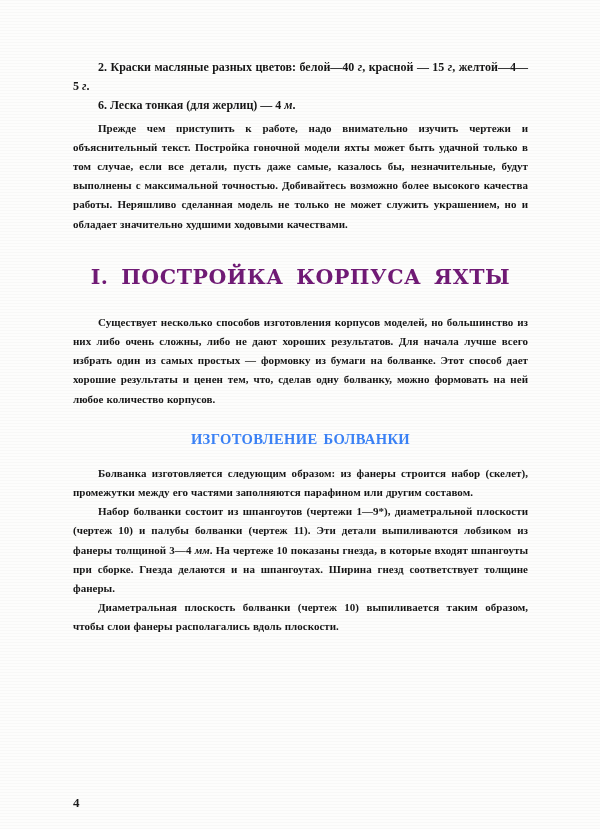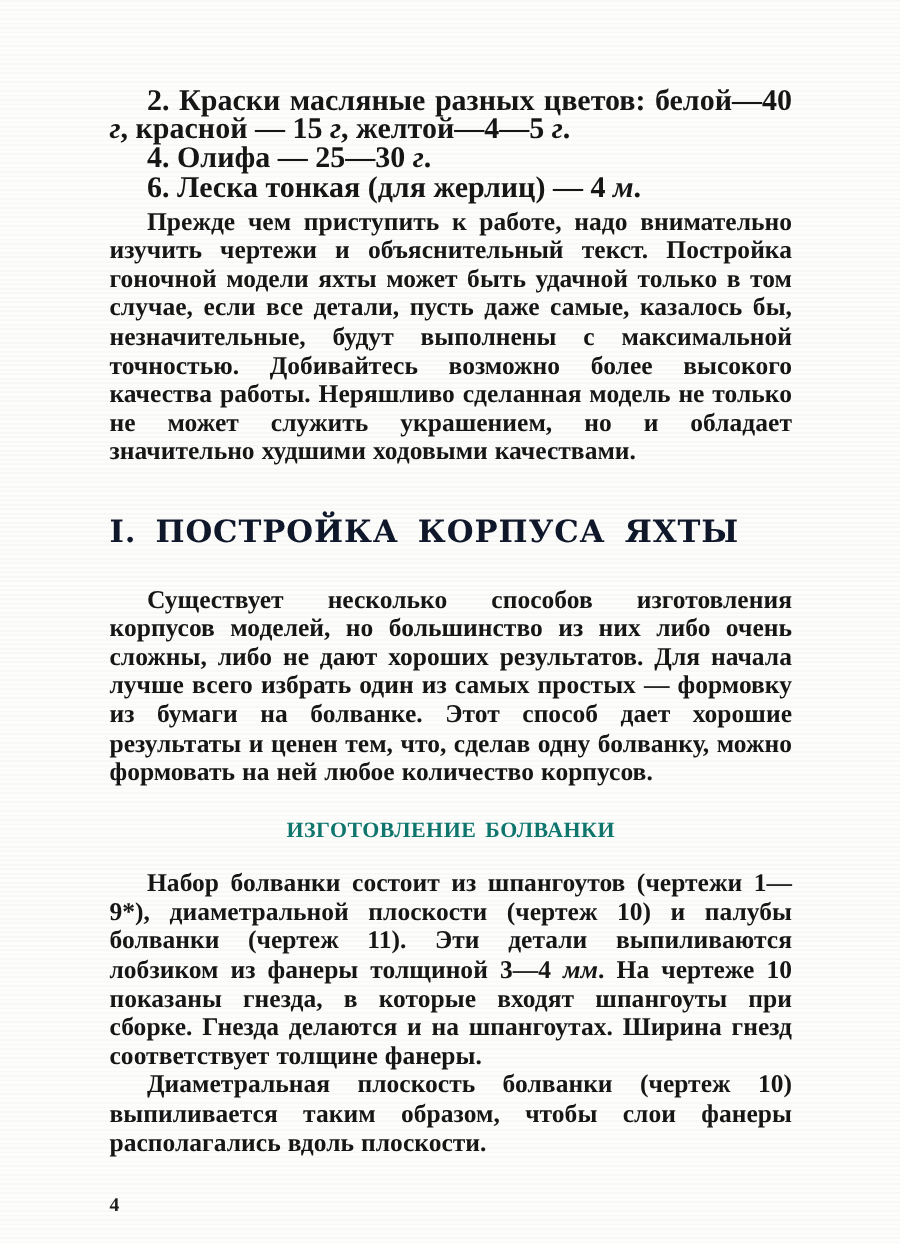--- a/index.html
+++ b/index.html
@@ -26,34 +26,34 @@
 
   #content {
     position: absolute;
     left: 73px;
     top: 58px;
     width: 455px;
   }
 
   
   .p {
-    font-size: 17px;
+    font-size: 11px;
     line-height: 19.2px;
     text-align: justify;
     text-justify: inter-word;
     margin: 0;
     font-weight: 700;
     letter-spacing: 0.02px;
     word-spacing: 0.4px;
     color: #161616;
   }
   .p.indent { text-indent: 25px; }
 
   .list-item {
-    font-size: 20px;
+    font-size: 12px;
     line-height: 19.2px;
     text-align: justify;
     margin: 0;
     font-weight: 700;
     text-indent: 25px;
     color: #161616;
   }
 
   .unit { font-style: italic; font-weight: 700; }
 
@@ -65,35 +65,35 @@
   }
   .frac sup { vertical-align: 0.5em; }
   .frac sub { vertical-align: -0.12em; }
   .frac .slash { font-size: 1em; }
 
   
   .chapter-title {
     font-family: "DejaVu Serif", "Liberation Serif", serif;
     font-size: 20.5px;
     font-weight: 700;
-    text-align: left;
+    text-align: center;
     letter-spacing: 0.6px;
     word-spacing: 5px;
     margin: 0;
-    color: #0f172a;
+    color: #701a75;
   }
 
   .section-title {
     font-size: 14.6px;
     font-weight: 700;
     text-align: center;
     letter-spacing: 0.35px;
     word-spacing: 2px;
     margin: 0;
-    color: #0f766e;
+    color: #3b82f6;
   }
 
   
   .gap-para { height: 3px; }
   .gap-before-chapter { height: 31px; }
   .gap-after-chapter { height: 24px; }
   .gap-before-section { height: 22px; }
   .gap-after-section { height: 16px; }
 
   .page-number {
@@ -121,21 +121,20 @@
 
 <div id="page">
 
   <div id="content">
 
     <div>
 
       <p class="list-item"><span>2. Краски масляные разных цветов: белой—40 </span><span class="unit">г</span><span>, красной — 15 </span><span class="unit">г</span><span>, желтой—4—5 </span><span class="unit">г</span><span>.</span></p>
 
 
-      <p class="list-item"><span>4. Олифа — 25—30 </span><span class="unit">г</span><span>.</span></p>
 
 
       <p class="list-item"><span>6. Леска тонкая (для жерлиц) — 4 </span><span class="unit">м</span><span>.</span></p>
 
     </div>
 
     <div class="gap-para"></div>
 
     <p class="p indent">Прежде чем приступить к работе, надо внимательно изучить чертежи и объяснительный текст. Постройка гоночной модели яхты может быть удачной только в том случае, если все детали, пусть даже самые, казалось бы, незначительные, будут выполнены с максимальной точностью. Добивайтесь возможно более высокого качества работы. Неряшливо сделанная модель не только не может служить украшением, но и обладает значительно худшими ходовыми качествами.</p>
 
@@ -146,20 +145,21 @@
     <div class="gap-after-chapter"></div>
 
     <p class="p indent">Существует несколько способов изготовления корпусов моделей, но большинство из них либо очень сложны, либо не дают хороших результатов. Для начала лучше всего избрать один из самых простых — формовку из бумаги на болванке. Этот способ дает хорошие результаты и ценен тем, что, сделав одну болванку, можно формовать на ней любое количество корпусов.</p>
 
     <div class="gap-before-section"></div>
 
     <h2 class="section-title">ИЗГОТОВЛЕНИЕ БОЛВАНКИ</h2>
 
     <div class="gap-after-section"></div>
 
+    <p class="p indent">Болванка изготовляется следующим образом: из фанеры строится набор (скелет), промежутки между его частями заполняются парафином или другим составом.</p>
 
     <p class="p indent"><span>Набор болванки состоит из шпангоутов (чертежи 1—9*), диаметральной плоскости (чертеж 10) и палубы болванки (чертеж 11). Эти детали выпиливаются лобзиком из фанеры толщиной 3—4 </span><span class="unit">мм</span><span>. На чертеже 10 показаны гнезда, в которые входят шпангоуты при сборке. Гнезда делаются и на шпангоутах. Ширина гнезд соответствует толщине фанеры.</span></p>
 
     <p class="p indent">Диаметральная плоскость болванки (чертеж 10) выпиливается таким образом, чтобы слои фанеры располагались вдоль плоскости.</p>
 
   </div>
 
   <div class="page-number">4</div>
 
   <div id="scan-noise"></div>

